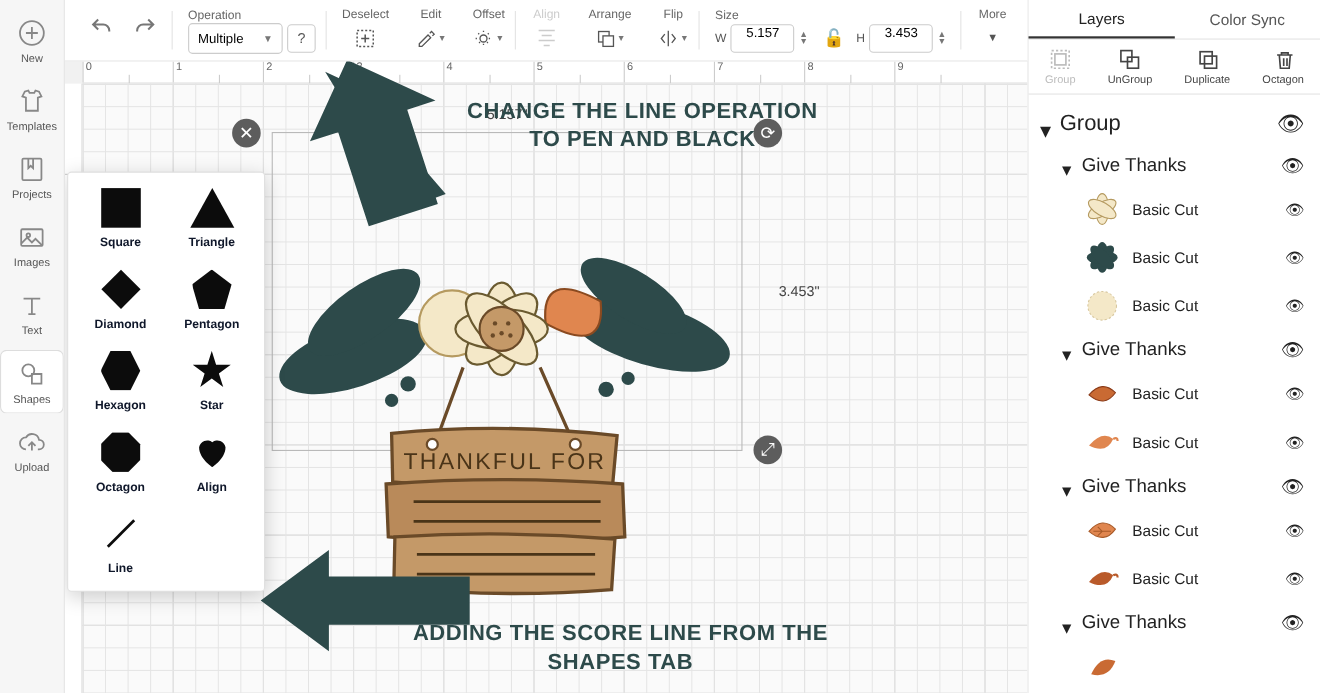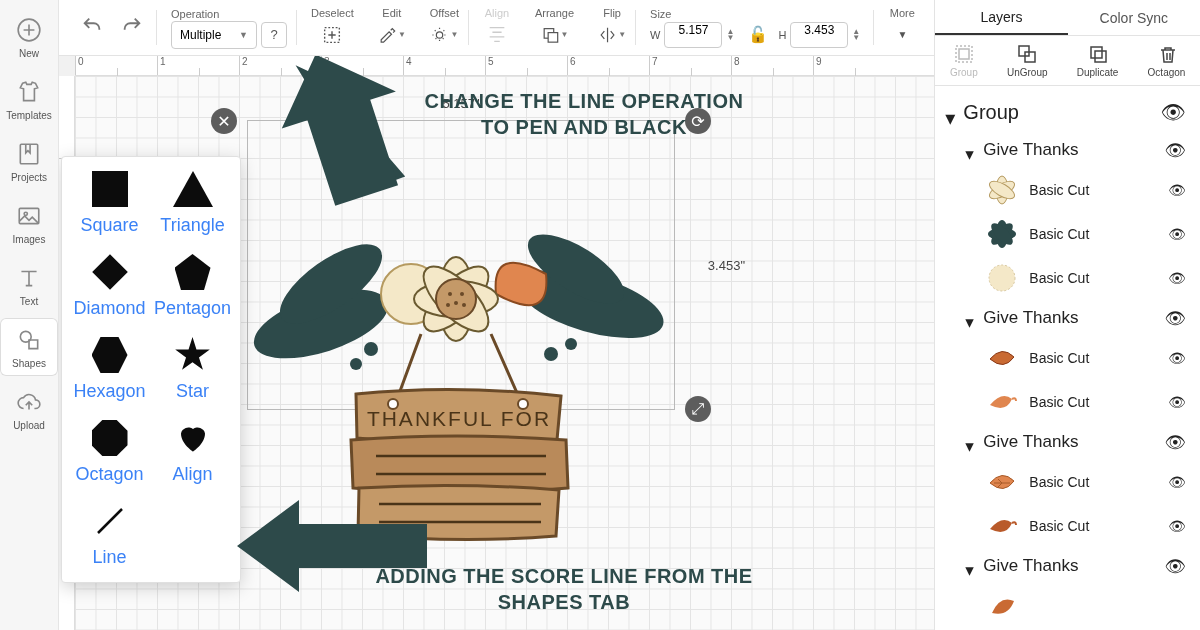--- a/index.html
+++ b/index.html
@@ -43,21 +43,21 @@
   }
   .sel-box { position:absolute; left:188px; top:64px; width:428px; height:290px; }
   .sel-outline { position:absolute; left:0; top:0; right:0; bottom:0; border:1px solid #b9b9b9; }
   .h-badge { position:absolute; width:26px;height:26px;border-radius:50%;background:#5d5d5d;color:#fff;display:flex;align-items:center;justify-content:center; }
   .dim-lbl { position:absolute; font-size:13px; color:#444; background:transparent; }
   
   
   .shapes-panel { position:absolute; left:2px; top:100px; width:180px; background:#fff; border:1px solid #e0e0e0; border-radius:4px; box-shadow:0 4px 18px rgba(0,0,0,.18); padding:14px 6px; display:grid; grid-template-columns:1fr 1fr; row-gap:18px; z-index:30;}
   .shape-item { display:flex; flex-direction:column; align-items:center; gap:8px; cursor:pointer;}
   .shape-item .sh { width:36px; height:36px; background:#0c0c0c; }
-  .shape-item .sl { font-size:18px; color:#3b82f6;}
+  .shape-item .sl { font-size:11px; color:#0f172a;font-weight:bold;}
   
   
   .anno-text { position:absolute; font-family: "Arial Black", Impact, sans-serif; font-weight:800; color:#2d4a4a; text-transform:uppercase; letter-spacing:0.5px; font-size:20px; text-align:center; line-height:1.3; z-index:40;}
   .arrow { position:absolute; z-index:35;}
   
   
   .right { width: 284px; border-left:1px solid #e3e3e3; display:flex; flex-direction:column; background:#fff;}
   .rtabs { height:36px; display:flex; border-bottom:1px solid #e3e3e3;}
   .rtab { flex:1; display:flex;align-items:center;justify-content:center; font-size:14px; color:#555;}
   .rtab.active { border-bottom:2px solid #333; color:#222;}

